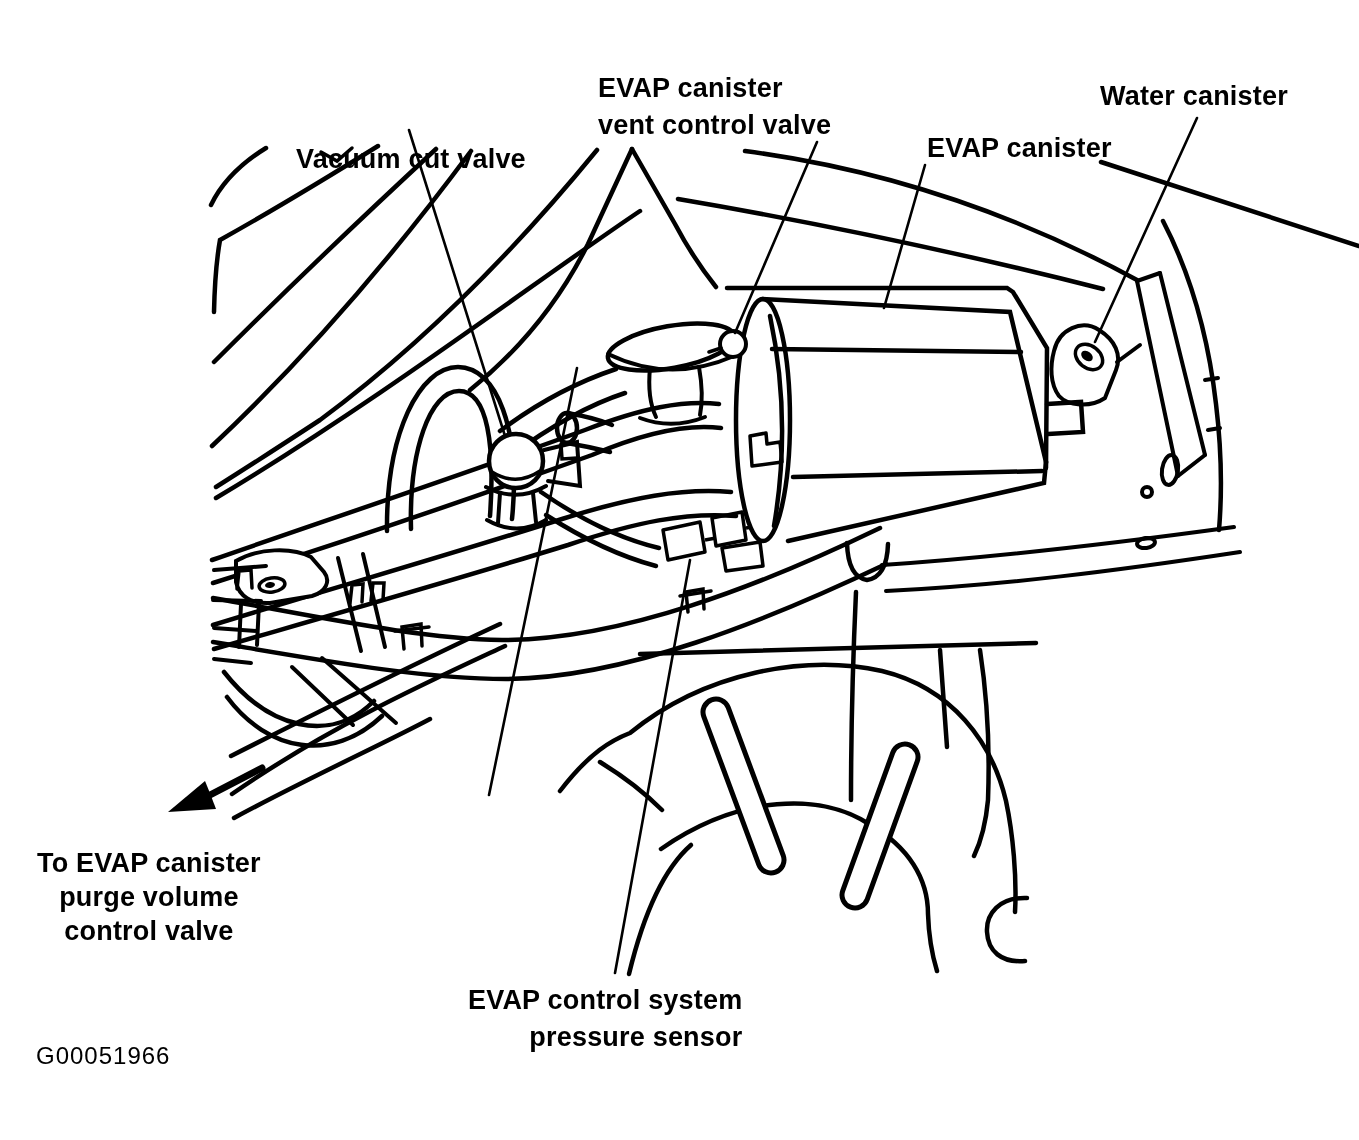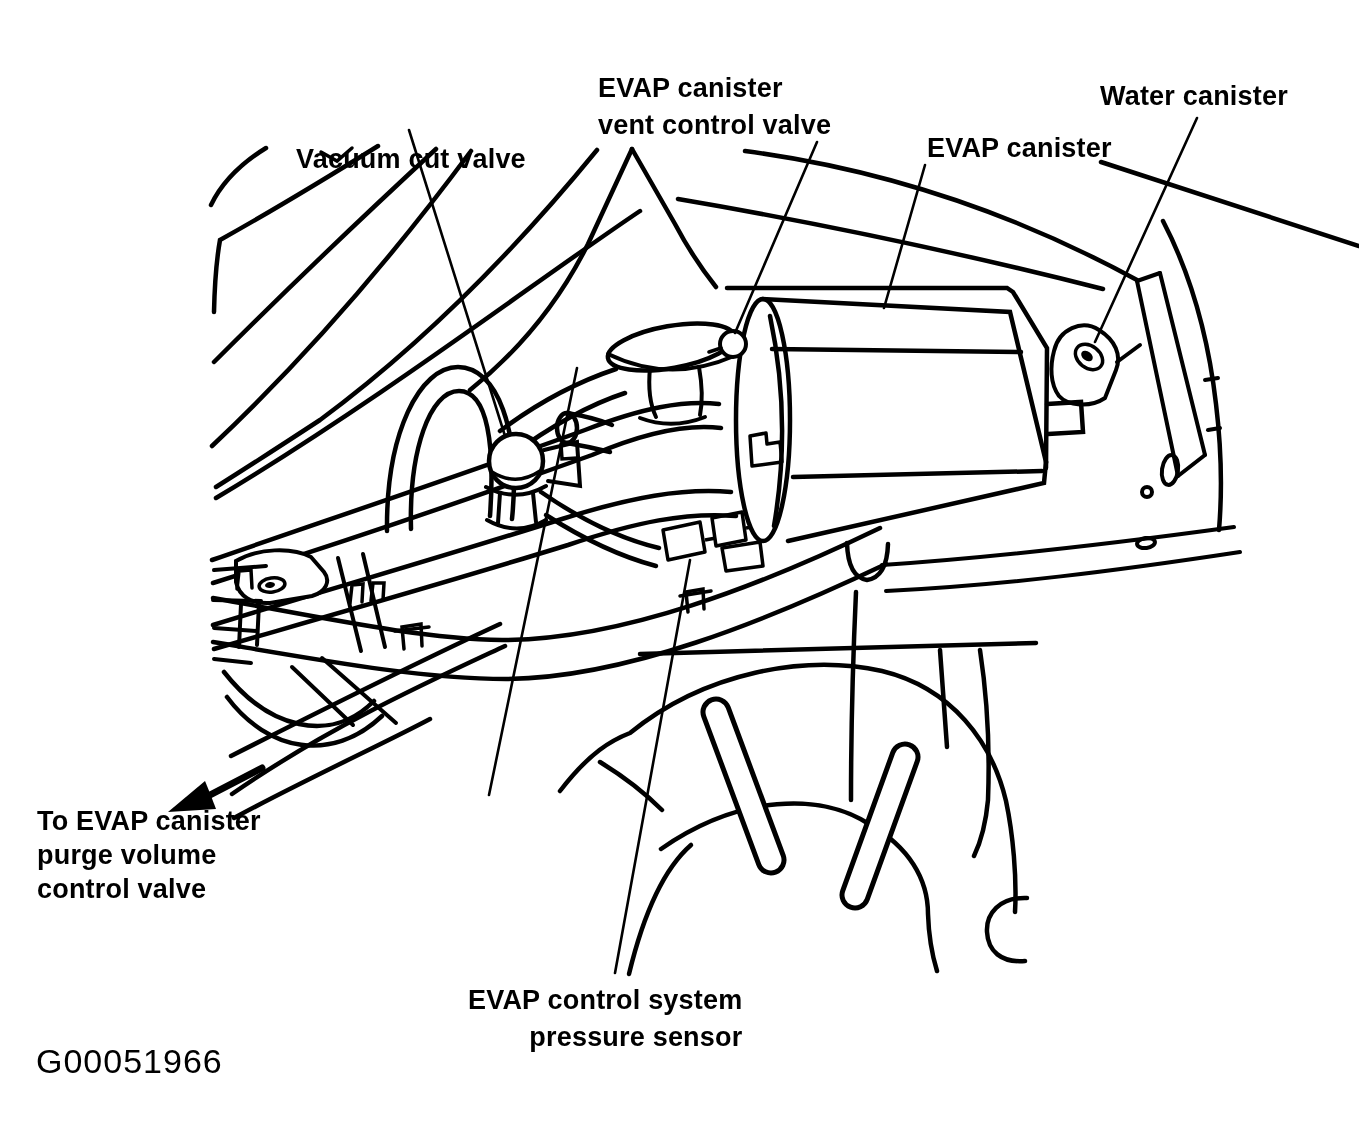--- a/index.html
+++ b/index.html
@@ -18,21 +18,21 @@
     font-size:27px;
     line-height:37px;
     white-space:pre-line;
     letter-spacing:.2px;
   }
   .lbl.tight{line-height:34px;}
   .figcode{
     position:absolute;
     color:#000;
     font-weight:400;
-    font-size:34px;
+    font-size:24px;
     letter-spacing:1px;
   }
 </style>
 </head>
 <body>
 
 <div class="stage">
 
   <svg width="1359" height="1140" viewBox="0 0 1359 1140">
 
@@ -213,21 +213,21 @@
 
   <div class="lbl" style="left:296px;top:96px;margin-top:45px;">Vacuum cut valve</div>
 
   <div class="lbl" style="left:598px;top:70px;">EVAP canister
 vent control valve</div>
 
   <div class="lbl" style="left:927px;top:130px;">EVAP canister</div>
 
   <div class="lbl" style="left:1100px;top:78px;">Water canister</div>
 
-  <div class="lbl tight" style="left:37px;top:804px;">To EVAP canister
+  <div class="lbl tight" style="left:37px;top:846px;text-align:center;">To EVAP canister
 purge volume
 control valve</div>
 
 
   <div class="lbl" style="left:468px;top:982px;text-align:right;">EVAP control system
 pressure sensor</div>
 
   <div class="figcode" style="left:36px;top:1042px;">G00051966</div>
 
 </div>

